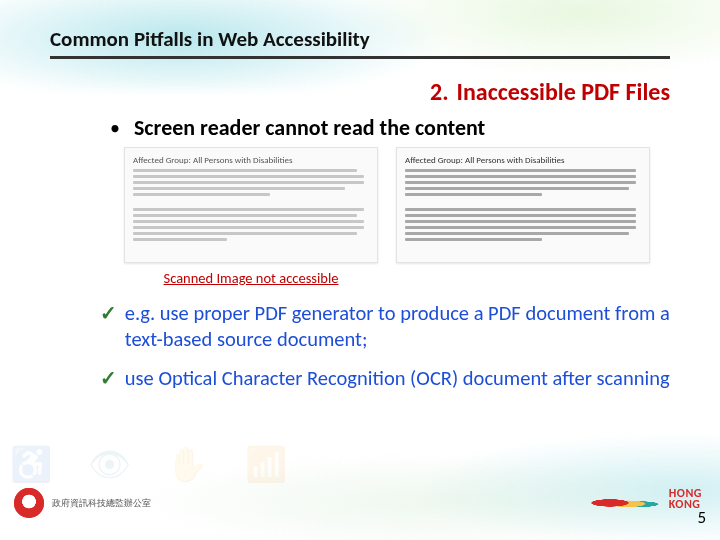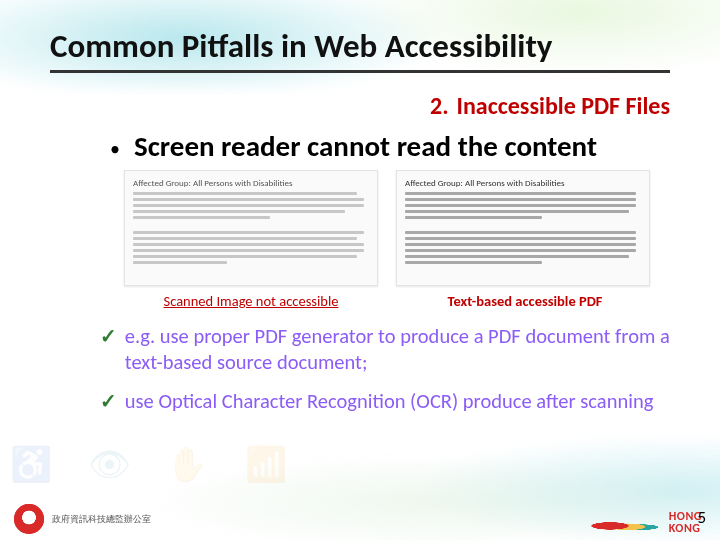--- a/index.html
+++ b/index.html
@@ -48,21 +48,21 @@
 
   .slide {
     position: relative;
     padding: 26px 50px 0 50px;
     box-sizing: border-box;
     width: 100%;
     height: 100%;
   }
 
   .title {
-    font-size: 33px;
+    font-size: 21px;
     font-weight: 700;
     color: #111;
     margin: 0 0 4px 0;
   }
   .title-rule {
     height: 3px;
     background: #333;
     margin: 0 0 18px 0;
   }
 
@@ -81,21 +81,21 @@
     margin-left: 60px;
     margin-bottom: 6px;
   }
   .bullet-row .dot {
     font-size: 20px;
     line-height: 1;
     margin-right: 14px;
     color: #000;
   }
   .bullet-row .txt {
-    font-size: 29px;
+    font-size: 22px;
     font-weight: 700;
     color: #000;
   }
 
   .compare {
     display: flex;
     gap: 18px;
     margin: 4px 0 6px 74px;
   }
   .pane {
@@ -146,32 +146,32 @@
   }
   .check {
     color: #2f7d32;
     font-size: 20px;
     line-height: 24px;
     margin-right: 8px;
     font-weight: 700;
   }
   .check-txt {
     font-size: 20.5px;
-    color: #8b5cf6;
+    color: #1d4ed8;
     line-height: 1.25;
   }
 
   .footer {
     position: absolute;
     left: 0;
     bottom: 6px;
     width: 100%;
     height: 46px;
     display: flex;
-    align-items: flex-end;
+    align-items: flex-start;
     justify-content: space-between;
     padding: 0 18px 0 14px;
     box-sizing: border-box;
   }
   .emblem {
     display: flex;
     align-items: center;
     gap: 8px;
   }
   .emblem-badge {
@@ -264,30 +264,29 @@
         <div class="pane-line w98"></div>
         <div class="pane-line w98"></div>
         <div class="pane-line w98"></div>
         <div class="pane-line w95"></div>
         <div class="pane-line w58"></div>
     </div>
   </div>
 
   <div class="captions">
     <div class="cap img">Scanned Image not accessible</div>
-    <div class="cap txt">Text-based accessible PDF</div>
   </div>
 
   <div class="check-row">
     <span class="check">✓</span>
     <span class="check-txt">e.g. use proper PDF generator to produce a PDF document from a text-based source document;</span>
   </div>
   <div class="check-row">
     <span class="check">✓</span>
-    <span class="check-txt">use Optical Character Recognition (OCR) produce after scanning</span>
+    <span class="check-txt">use Optical Character Recognition (OCR) document after scanning</span>
   </div>
 
 </div>
 
 <div class="footer">
   <div class="emblem">
     <div class="emblem-badge"></div>
     <div class="emblem-txt">
       <div>政府資訊科技總監辦公室</div>
     </div>

